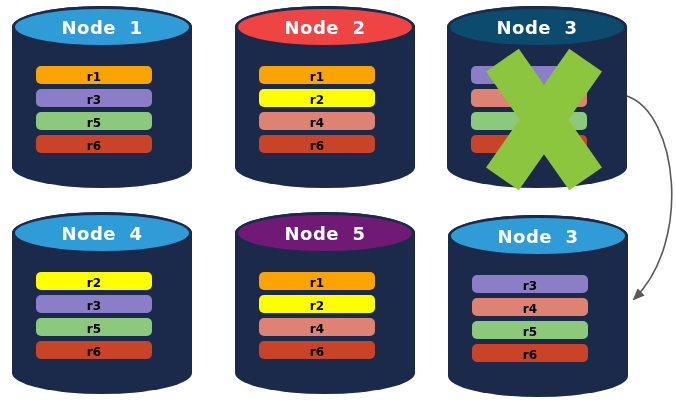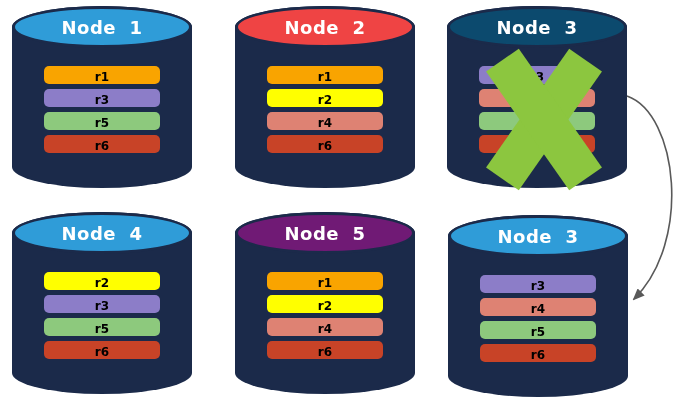--- a/index.html
+++ b/index.html
@@ -36,21 +36,21 @@
     display: flex; align-items: center; justify-content: center;
   }
   .node-title {
     color: #ffffff;
     font-weight: bold;
     font-size: 18px;
     white-space: pre;
     letter-spacing: 0.5px;
   }
 
-  .bars { position: absolute; left: 32px; top: 60px; width: 116px; }
+  .bars { position: absolute; left: 24px; top: 60px; width: 116px; }
   .bar {
     height: 18px;
     border-radius: 5px;
     margin-bottom: 5px;
     text-align: center;
   }
   .bar-label {
     display: inline-block;
     color: #000000;
     font-weight: bold;

